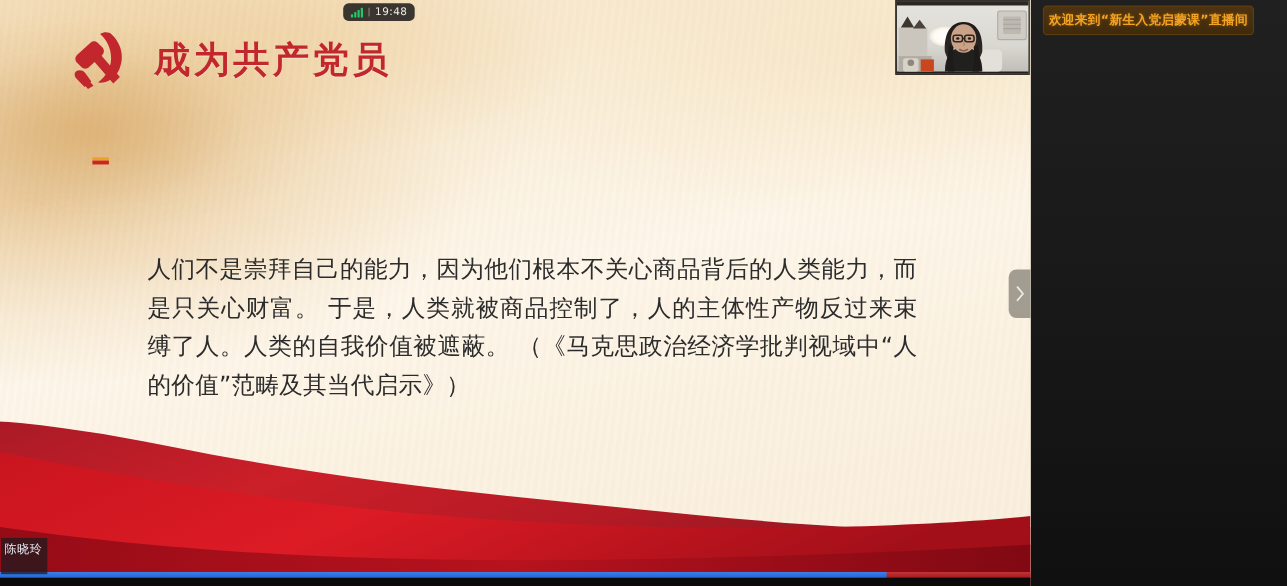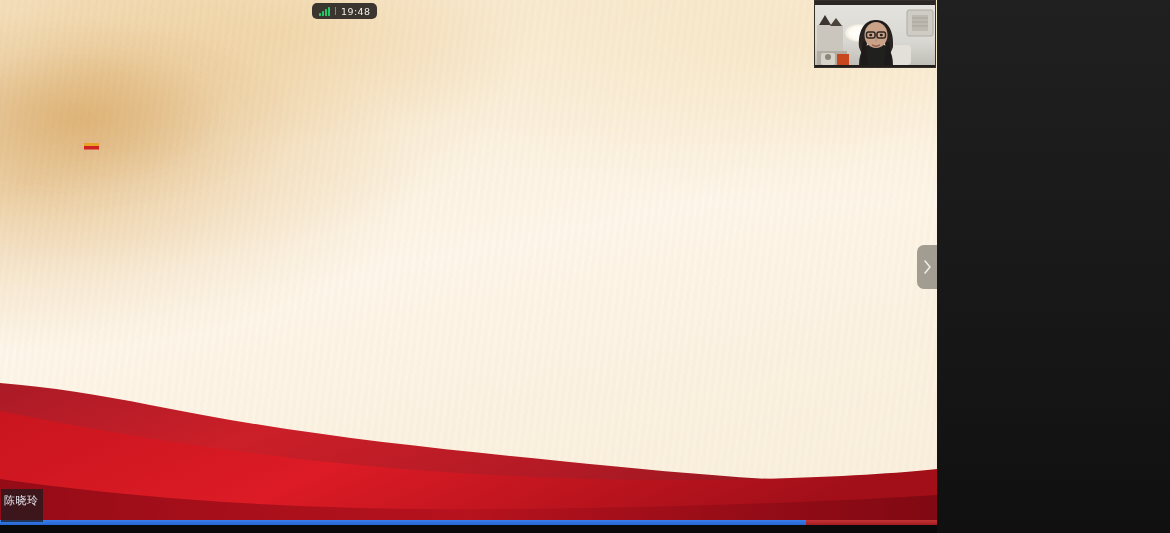--- a/index.html
+++ b/index.html
@@ -319,32 +319,47 @@
             <stop offset="50%" stop-color="#b5121d"></stop>
             <stop offset="100%" stop-color="#7d0812"></stop>
           </linearGradient>
         </defs>
         <path d="M0,0 L0,150 L937,150 L937,96 C820,104 700,92 560,78 C420,64 300,52 150,22 C100,12 50,4 0,0 Z" fill="url(#rb1)" opacity="0.95"></path>
         <path d="M0,28 C90,46 180,62 300,76 C440,92 600,100 760,96 C840,94 900,90 937,86 L937,150 L0,150 Z" fill="url(#rb2)"></path>
         <path d="M0,96 C140,116 300,128 520,126 C700,124 840,118 937,112 L937,150 L0,150 Z" fill="url(#rb3)" opacity="0.9"></path>
       </svg>
     </div>
 
+    <div class="slide-title-row">
+      <span class="emblem">
+        <svg width="62" height="56" viewBox="0 0 62 56" xmlns="http://www.w3.org/2000/svg">
+          <g fill="#c1272d">
+            <path d="M40,4 C50,12 54,26 48,38 C44,46 36,50 29,49 C36,44 41,36 41,27 C41,18 37,10 31,5 C34,3 37,3 40,4 Z"></path>
+            <path d="M10,24 L22,13 C24,11 27,11 29,13 L33,17 C35,19 35,22 33,24 L21,35 C19,37 16,37 14,35 L10,31 C8,29 8,26 10,24 Z"></path>
+            <path d="M30,22 L49,44 L43,50 L24,28 Z"></path>
+            <path d="M9,39 C12,37 16,38 18,41 L23,48 L17,53 L10,46 C8,44 7,41 9,39 Z"></path>
+            <path d="M17,43 L25,52 L20,55 L13,47 Z"></path>
+          </g>
+        </svg>
+      </span>
+      <span class="slide-title">成为共产党员</span>
+    </div>
 
     <span class="motif">
       <svg width="40" height="28" viewBox="0 0 40 28" xmlns="http://www.w3.org/2000/svg">
         <g opacity="0.55">
           <path d="M4,14 C10,6 20,4 28,8 C33,10 37,12 39,16 C32,14 24,15 18,19 C12,23 7,21 4,14 Z" fill="#e0b48a" opacity="0.45"></path>
         </g>
         <rect x="10" y="11" width="15" height="3" fill="#e8a32a"></rect>
         <rect x="10" y="14" width="15" height="3.5" fill="#cf2222"></rect>
       </svg>
     </span>
 
 
+    <div class="slide-body">人们不是崇拜自己的能力，因为他们根本不关心商品背后的人类能力，而是只关心财富。 于是，人类就被商品控制了，人的主体性产物反过来束缚了人。人类的自我价值被遮蔽。 （《马克思政治经济学批判视域中“人的价值”范畴及其当代启示》）</div>
 
     <div class="edge-handle">
       <span>
         <svg width="9" height="16" viewBox="0 0 9 16" xmlns="http://www.w3.org/2000/svg">
           <path d="M2,2 L7,8 L2,14" fill="none" stroke="#efece6" stroke-width="1.6" stroke-linecap="round" stroke-linejoin="round"></path>
         </svg>
       </span>
     </div>
 
     <div class="bottom-black"></div>
@@ -421,14 +436,17 @@
       <ellipse cx="66.3" cy="34" rx="1.5" ry="1.2" fill="#241d19"></ellipse>
 
       <path d="M61,37 q1.5,3 -0.5,3.6" stroke="#a8846c" stroke-width="1" fill="none"></path>
       <path d="M57.5,44 q3.5,2.4 7,0" stroke="#8e5b4c" stroke-width="1.4" fill="none" stroke-linecap="round"></path>
 
       <path d="M48,40 C46,50 46,58 47,64 L53,64 C51,56 51,48 52,42 Z" fill="#1d1a19"></path>
       <path d="M74,40 C76,50 76,58 75,64 L69,64 C71,56 71,48 70,42 Z" fill="#1d1a19"></path>
     </svg>
   </div>
 
+  <div class="welcome-banner">
+    <span class="welcome-text">欢迎来到“新生入党启蒙课”直播间</span>
+  </div>
 
 </div>
 
 </body></html>

